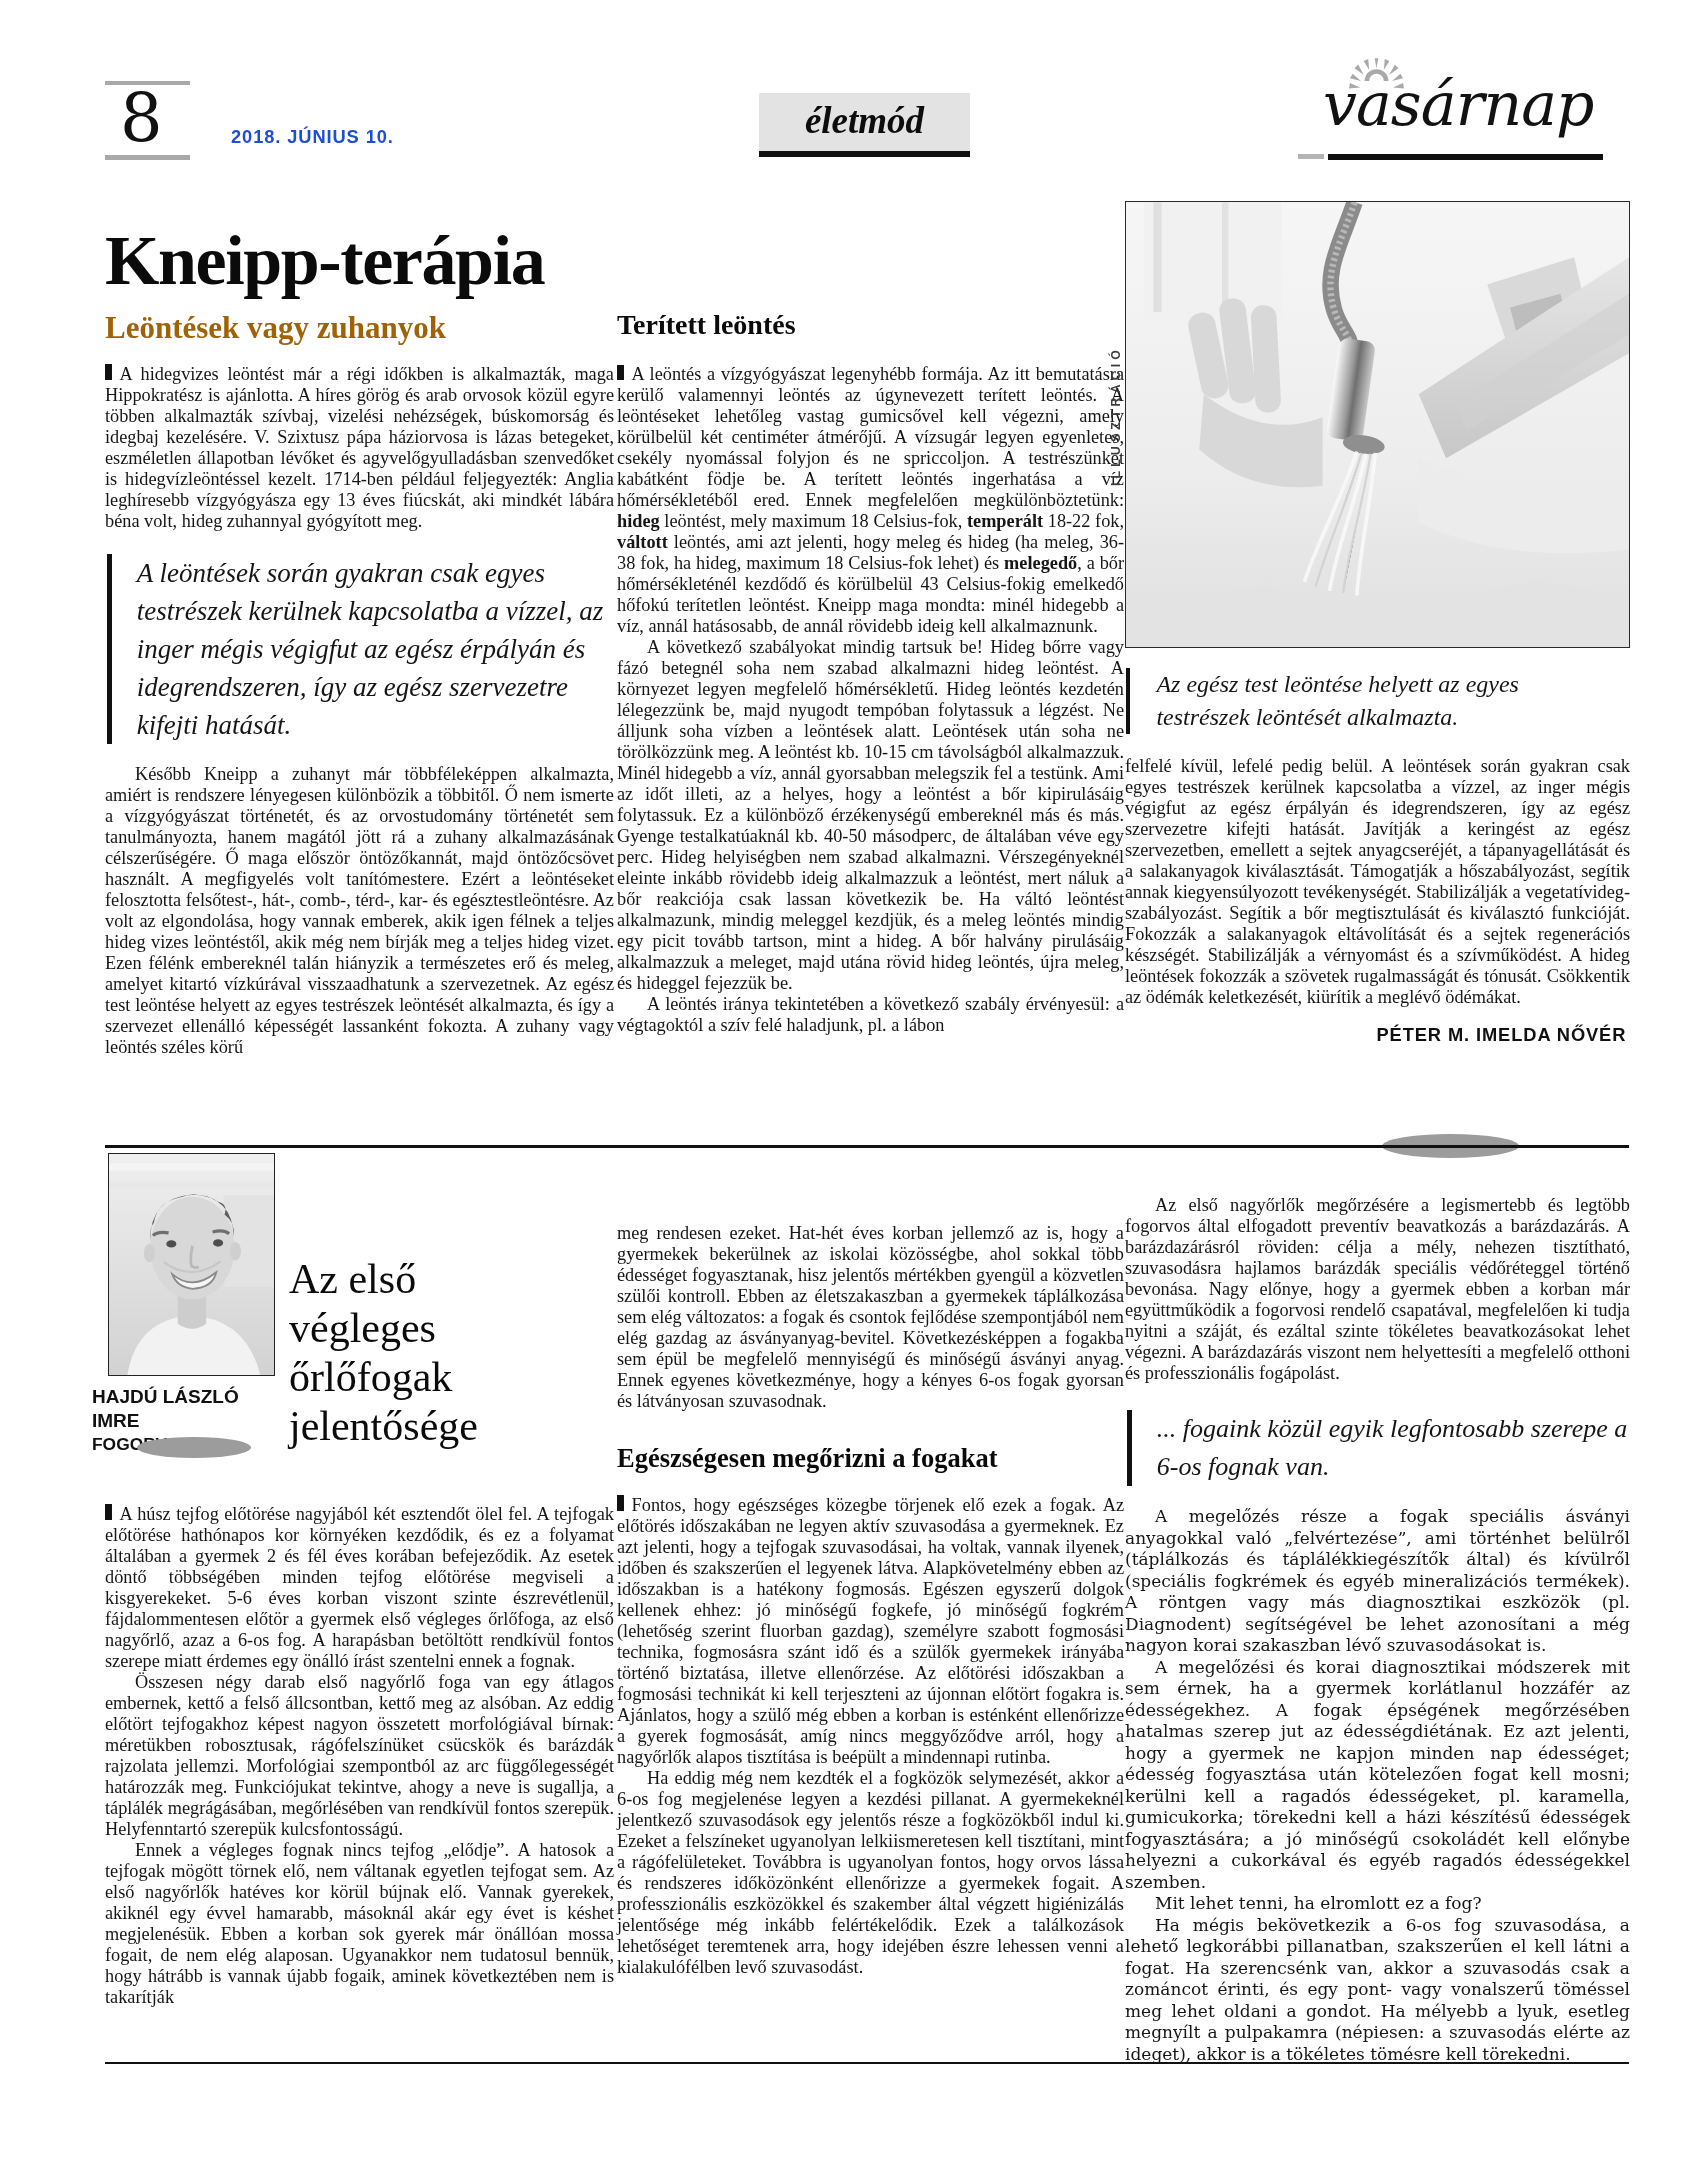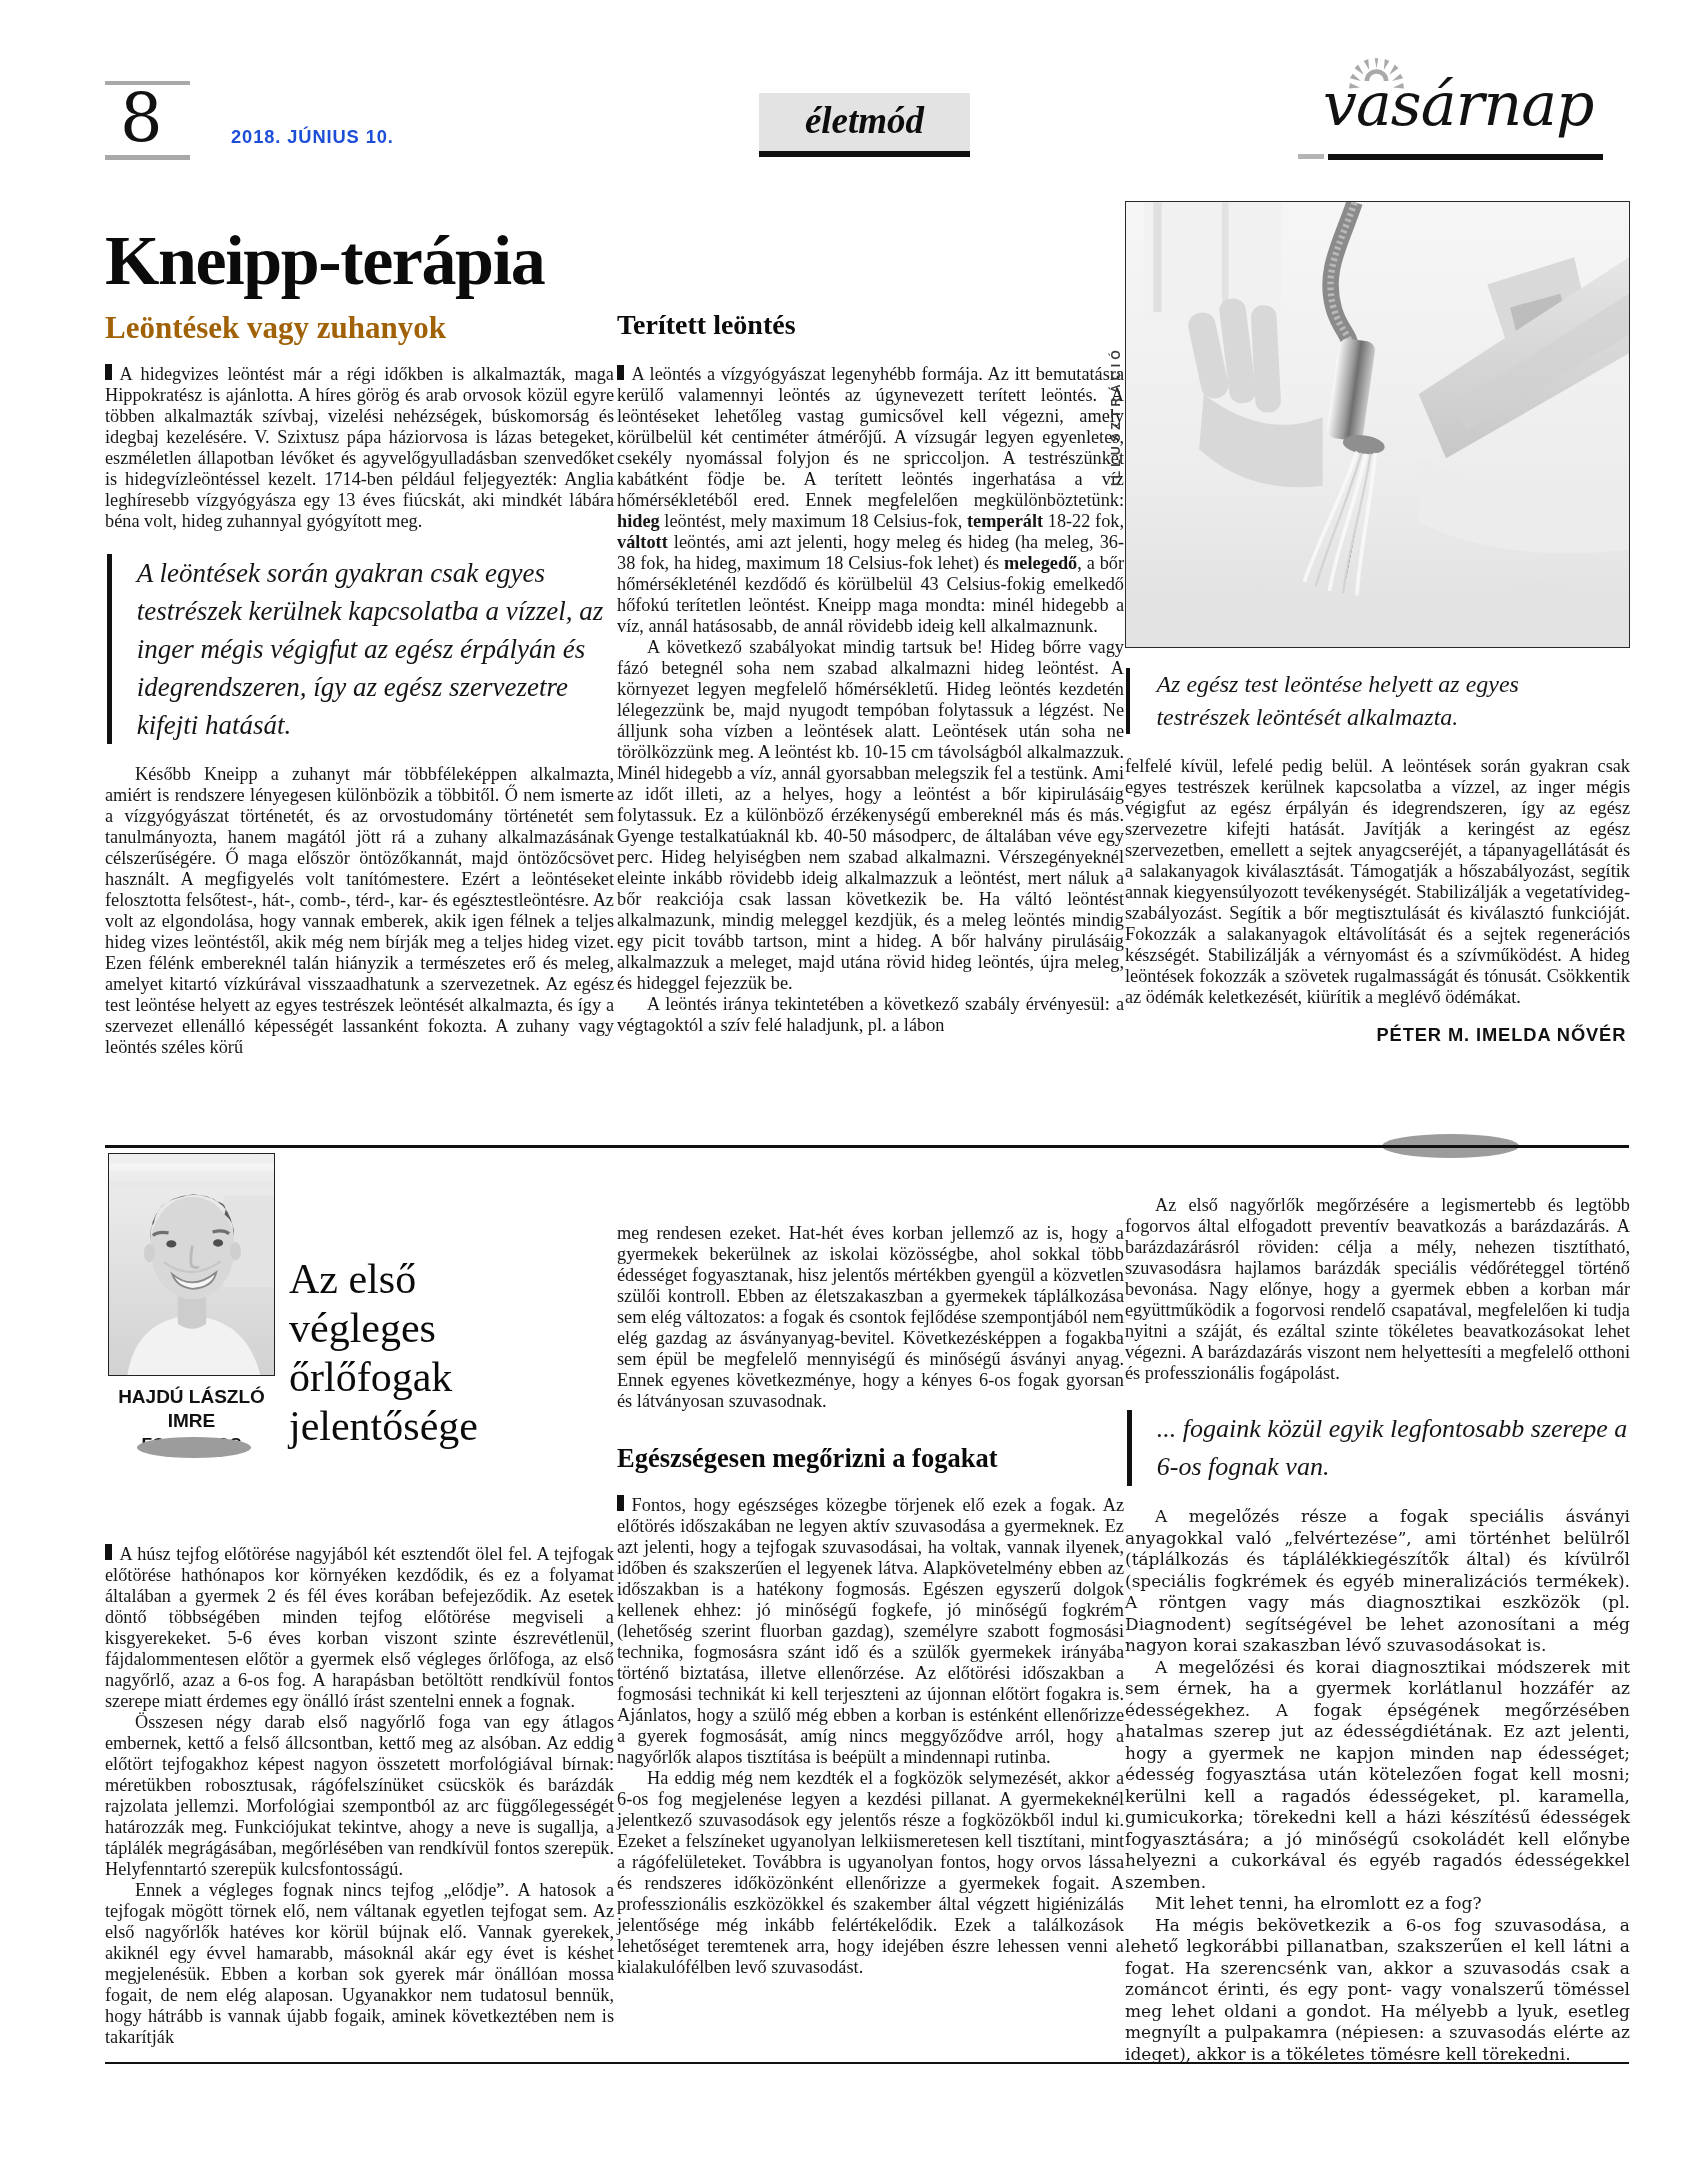--- a/index.html
+++ b/index.html
@@ -42,27 +42,27 @@
   .byline{font-family:"Liberation Sans",sans-serif;font-weight:700;font-size:18.3px;
           letter-spacing:0.9px;text-align:right;margin-top:15.6px;padding-right:3.7px;color:#111;}
   .rule{position:absolute;background:#111;}
   .ellipse{position:absolute;background:#9c9c9c;border-radius:50%;}
   
   .banner{position:absolute;left:275px;top:1153px;width:341px;height:64px;background:#e3e3e3;
           border-bottom:5.5px solid #101010;text-align:center;}
   .banner span{font-family:"Liberation Serif",serif;font-style:italic;font-weight:700;
                font-size:38px;line-height:60px;color:#0d0d0d;}
   .photo2{position:absolute;left:108px;top:1153px;width:165px;height:221px;border:1.4px solid #222;background:#ddd;}
-  .aname{position:absolute;left:100px;top:1385px;width:183px;text-align:center;
+  .aname{position:absolute;left:92px;top:1385px;width:183px;text-align:left;
          font-family:"Liberation Sans",sans-serif;font-weight:700;color:#111;}
   .aname .n1{font-size:19px;line-height:24px;}
   .aname .n2{font-size:17.4px;line-height:23px;}
   .h-art2{position:absolute;left:289px;top:1255px;width:247px;font-size:42px;line-height:49px;
           font-weight:400;margin:0;color:#0b0b0b;}
-  .a2c1{position:absolute;left:105px;top:1544px;width:509px;}
+  .a2c1{position:absolute;left:105px;top:1504px;width:509px;}
   .a2c2{position:absolute;left:617px;top:1223px;width:507px;}
   .a2c3{position:absolute;left:1125px;top:1195px;width:505px;}
   .quote2{font-style:italic;font-size:26px;line-height:38px;border-left:5px solid #111;
           padding-left:25px;margin:26px 0 20px 1.8px;text-align:left;}
   .alt{font-family:"DejaVu Serif",serif;font-size:17px;line-height:21.5px;}
   svg{display:block;}
 </style>
 </head>
 <body>
 

